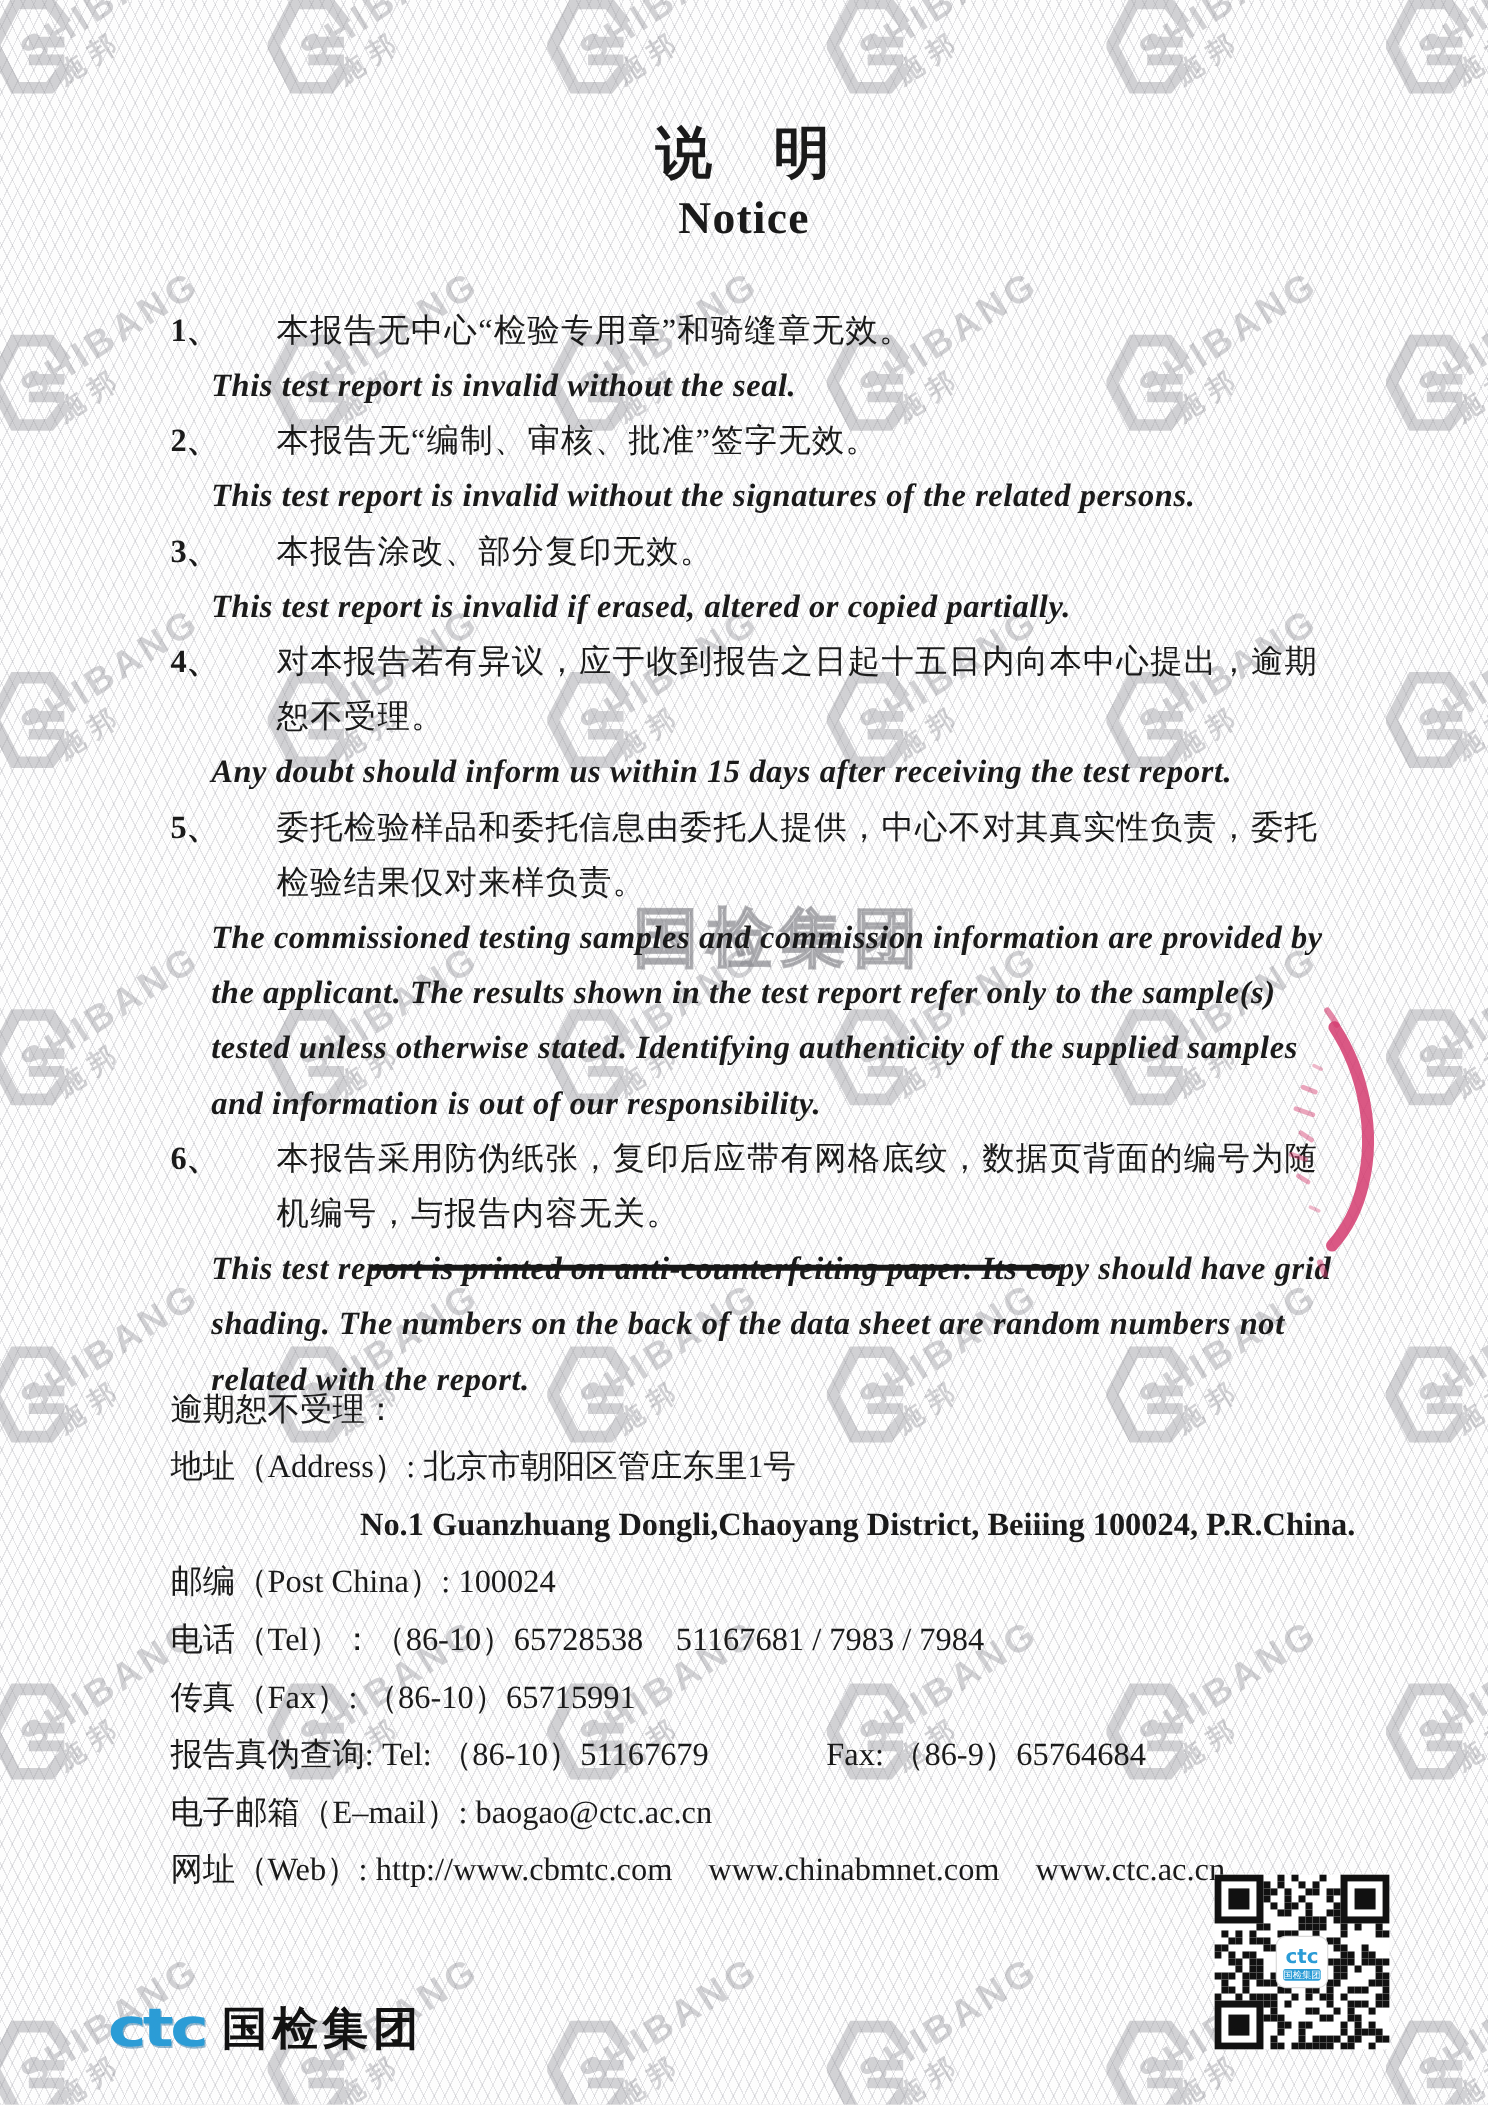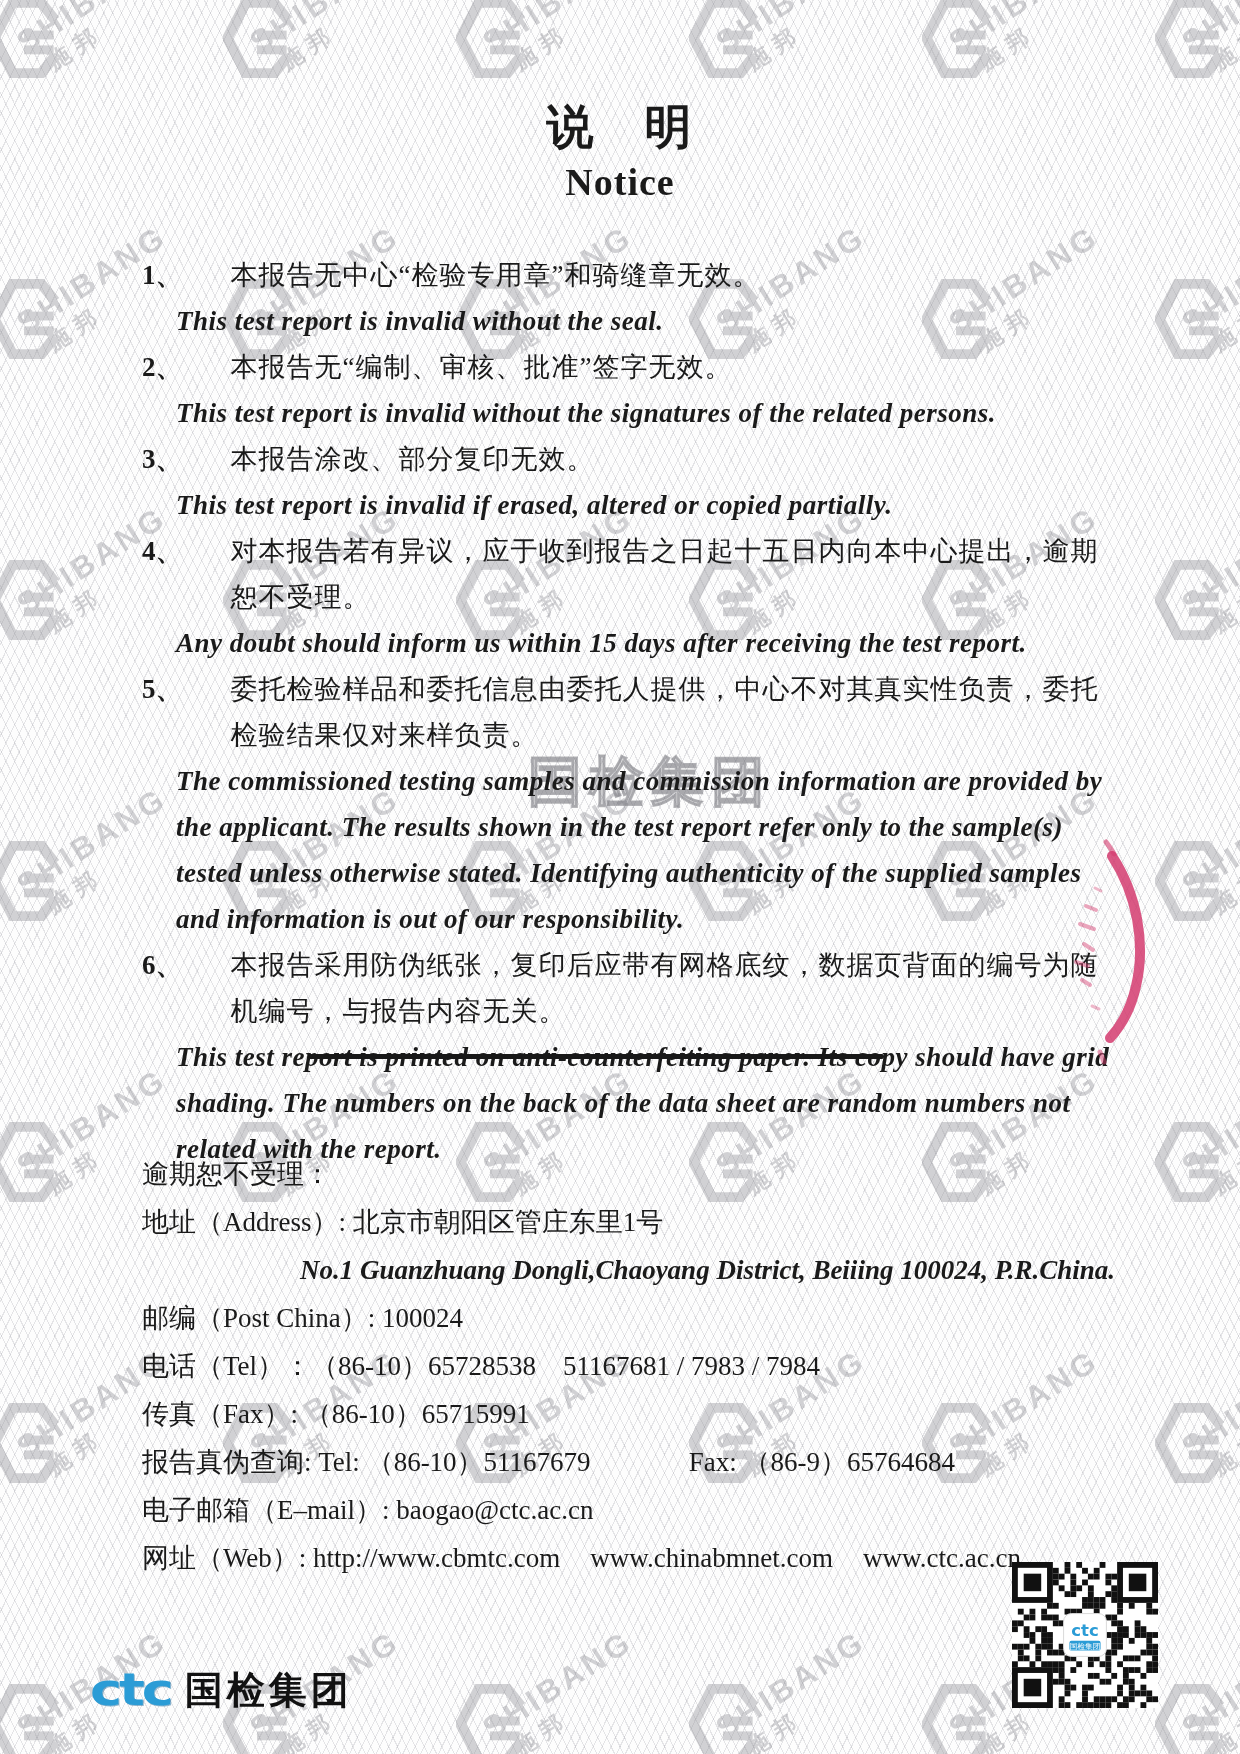--- a/index.html
+++ b/index.html
@@ -39,21 +39,21 @@
   .zh-line{display:flex;line-height:46px;}
   .num{flex:0 0 34px;font-weight:bold;}
   .zh{flex:1;letter-spacing:1px;margin-left:48px;}
   .en-line{margin-left:34px;line-height:46px;font-weight:bold;font-style:italic;letter-spacing:.5px;}
   
   .divider{position:absolute;left:308px;top:1054px;width:576px;height:5px;background:#181818;border-radius:2px;}
   
   .contact{position:absolute;left:142px;top:1150px;width:1000px;font-size:27px;}
   .c-line{line-height:48px;white-space:nowrap;}
   .b{font-weight:normal;}
-  .addr-en{margin-left:158px;font-weight:bold;font-style:italic;}
+  .addr-en{margin-left:158px;font-weight:bold;}
   .gap-l{margin-left:98px;}
   .gap-m{margin-left:30px;}
   
   .footer-logo{position:absolute;left:90px;top:1664px;display:flex;align-items:center;}
   .ctc-mark{font-family:"DejaVu Sans","Liberation Sans",sans-serif;font-weight:bold;
     font-size:54px;line-height:52px;color:#2b9cd6;letter-spacing:-3px;
     transform:scaleY(.82);text-shadow:1px 2px 0 rgba(20,100,150,.45);}
   .ctc-cjk{font-family:"Liberation Sans","DejaVu Sans",sans-serif;font-weight:bold;
     font-size:38px;color:#121212;letter-spacing:4px;margin-left:14px;}
   

